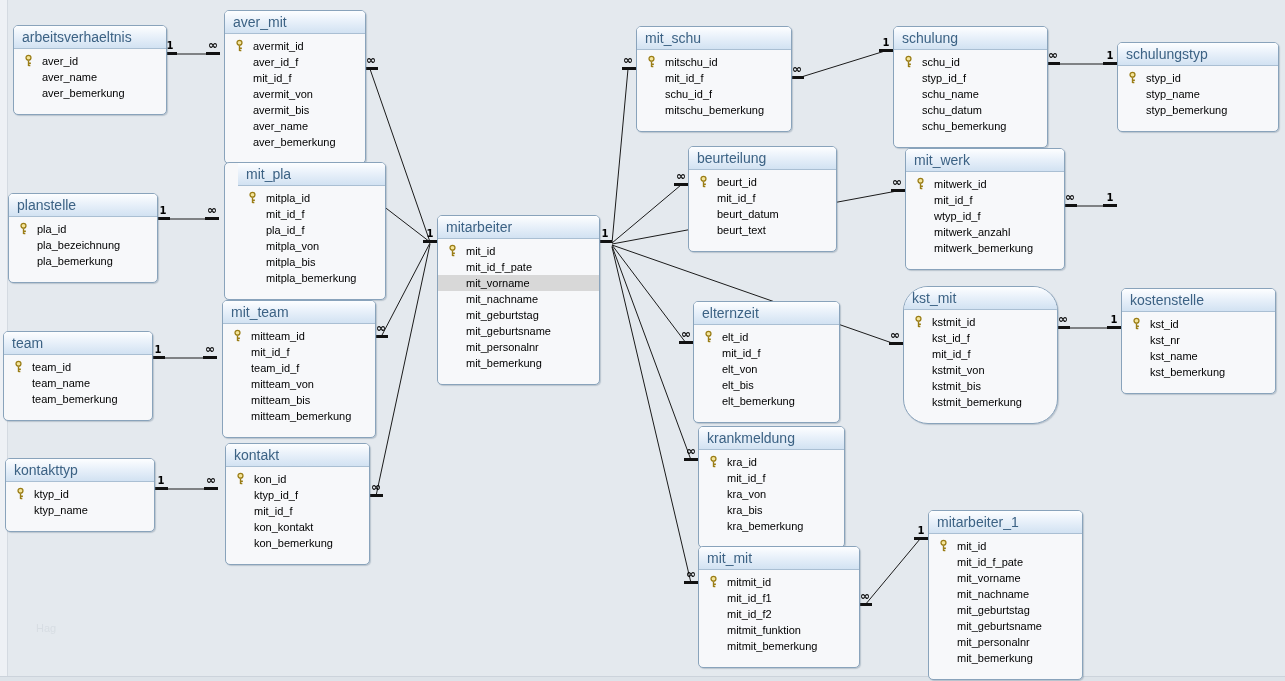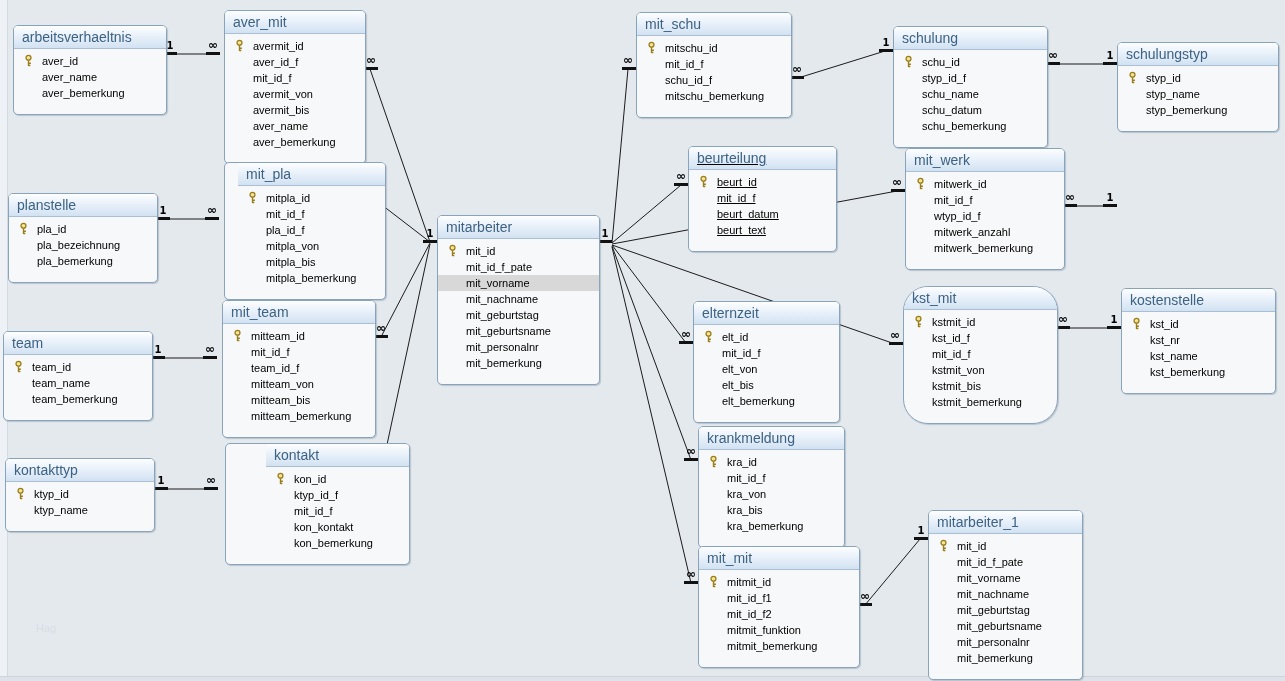--- a/index.html
+++ b/index.html
@@ -235,21 +235,21 @@
   <div class="tbl" style="left:5px;top:458px;width:148px;">
     <div class="tbl-title"><span>kontakttyp</span></div>
     <ul class="fields">
         <li><span class="keyslot"><svg viewBox="0 0 12 14" width="11" height="13">
               <circle cx="6" cy="4" r="2.7" fill="#f4e49a" stroke="#9a7d16" stroke-width="1.4"></circle>
               <path d="M6 7 V13 M6 10 h2.6 M6 12.5 h2" stroke="#9a7d16" stroke-width="1.5" fill="none"></path>
             </svg></span><span>ktyp_id</span></li>
         <li><span class="keyslot"></span><span>ktyp_name</span></li>
       </ul>
   </div>
-  <div class="tbl" style="left:225px;top:443px;width:143px;padding-left:40px;">
+  <div class="tbl" style="left:225px;top:443px;width:143px;">
     <div class="tbl-title"><span>kontakt</span></div>
     <ul class="fields">
         <li><span class="keyslot"><svg viewBox="0 0 12 14" width="11" height="13">
               <circle cx="6" cy="4" r="2.7" fill="#f4e49a" stroke="#9a7d16" stroke-width="1.4"></circle>
               <path d="M6 7 V13 M6 10 h2.6 M6 12.5 h2" stroke="#9a7d16" stroke-width="1.5" fill="none"></path>
             </svg></span><span>kon_id</span></li>
         <li><span class="keyslot"></span><span>ktyp_id_f</span></li>
         <li><span class="keyslot"></span><span>mit_id_f</span></li>
         <li><span class="keyslot"></span><span>kon_kontakt</span></li>
         <li><span class="keyslot"></span><span>kon_bemerkung</span></li>
@@ -264,21 +264,21 @@
             </svg></span><span>mit_id</span></li>
         <li><span class="keyslot"></span><span>mit_id_f_pate</span></li>
         <li class="sel"><span class="keyslot"></span><span>mit_vorname</span></li>
         <li><span class="keyslot"></span><span>mit_nachname</span></li>
         <li><span class="keyslot"></span><span>mit_geburtstag</span></li>
         <li><span class="keyslot"></span><span>mit_geburtsname</span></li>
         <li><span class="keyslot"></span><span>mit_personalnr</span></li>
         <li><span class="keyslot"></span><span>mit_bemerkung</span></li>
       </ul>
   </div>
-  <div class="tbl" style="left:636px;top:12px;width:154px;">
+  <div class="tbl" style="left:636px;top:26px;width:154px;">
     <div class="tbl-title"><span>mit_schu</span></div>
     <ul class="fields">
         <li><span class="keyslot"><svg viewBox="0 0 12 14" width="11" height="13">
               <circle cx="6" cy="4" r="2.7" fill="#f4e49a" stroke="#9a7d16" stroke-width="1.4"></circle>
               <path d="M6 7 V13 M6 10 h2.6 M6 12.5 h2" stroke="#9a7d16" stroke-width="1.5" fill="none"></path>
             </svg></span><span>mitschu_id</span></li>
         <li><span class="keyslot"></span><span>mit_id_f</span></li>
         <li><span class="keyslot"></span><span>schu_id_f</span></li>
         <li><span class="keyslot"></span><span>mitschu_bemerkung</span></li>
       </ul>
@@ -300,21 +300,21 @@
         <li><span class="keyslot"><svg viewBox="0 0 12 14" width="11" height="13">
               <circle cx="6" cy="4" r="2.7" fill="#f4e49a" stroke="#9a7d16" stroke-width="1.4"></circle>
               <path d="M6 7 V13 M6 10 h2.6 M6 12.5 h2" stroke="#9a7d16" stroke-width="1.5" fill="none"></path>
             </svg></span><span>schu_id</span></li>
         <li><span class="keyslot"></span><span>styp_id_f</span></li>
         <li><span class="keyslot"></span><span>schu_name</span></li>
         <li><span class="keyslot"></span><span>schu_datum</span></li>
         <li><span class="keyslot"></span><span>schu_bemerkung</span></li>
       </ul>
   </div>
-  <div class="tbl" style="left:688px;top:146px;width:147px;text-decoration:underline;">
+  <div class="tbl" style="left:688px;top:146px;width:147px;">
     <div class="tbl-title"><span>beurteilung</span></div>
     <ul class="fields">
         <li><span class="keyslot"><svg viewBox="0 0 12 14" width="11" height="13">
               <circle cx="6" cy="4" r="2.7" fill="#f4e49a" stroke="#9a7d16" stroke-width="1.4"></circle>
               <path d="M6 7 V13 M6 10 h2.6 M6 12.5 h2" stroke="#9a7d16" stroke-width="1.5" fill="none"></path>
             </svg></span><span>beurt_id</span></li>
         <li><span class="keyslot"></span><span>mit_id_f</span></li>
         <li><span class="keyslot"></span><span>beurt_datum</span></li>
         <li><span class="keyslot"></span><span>beurt_text</span></li>
       </ul>

